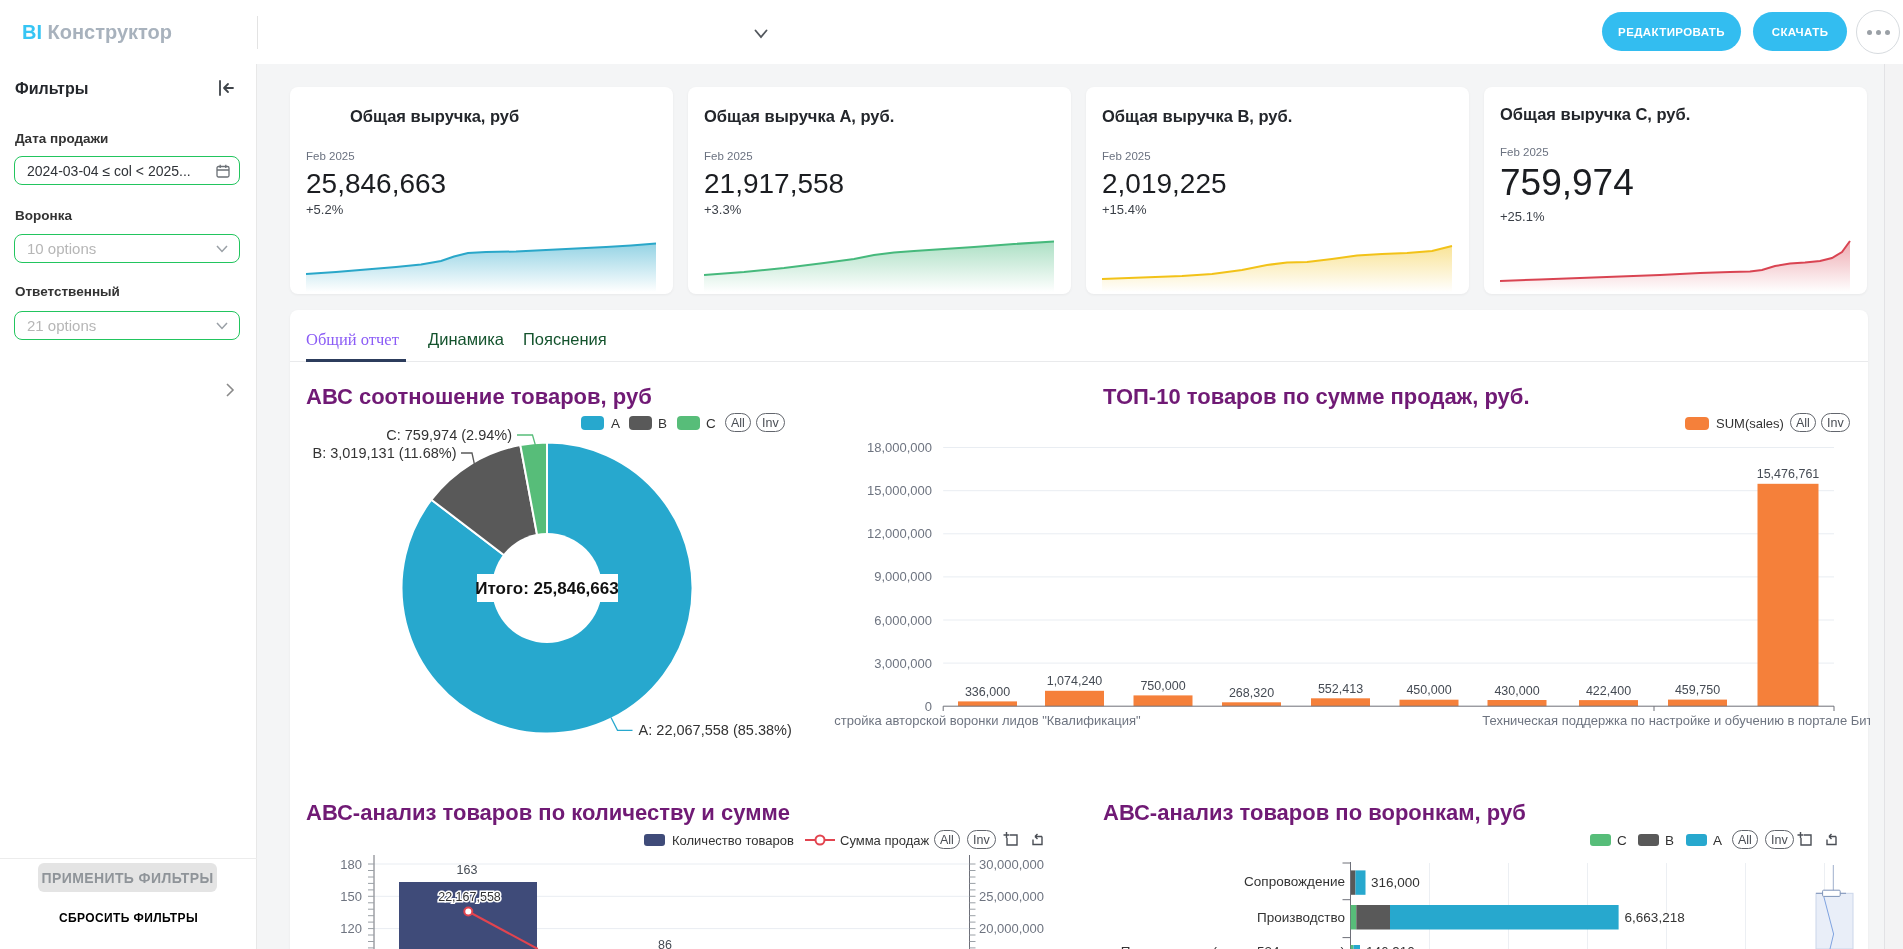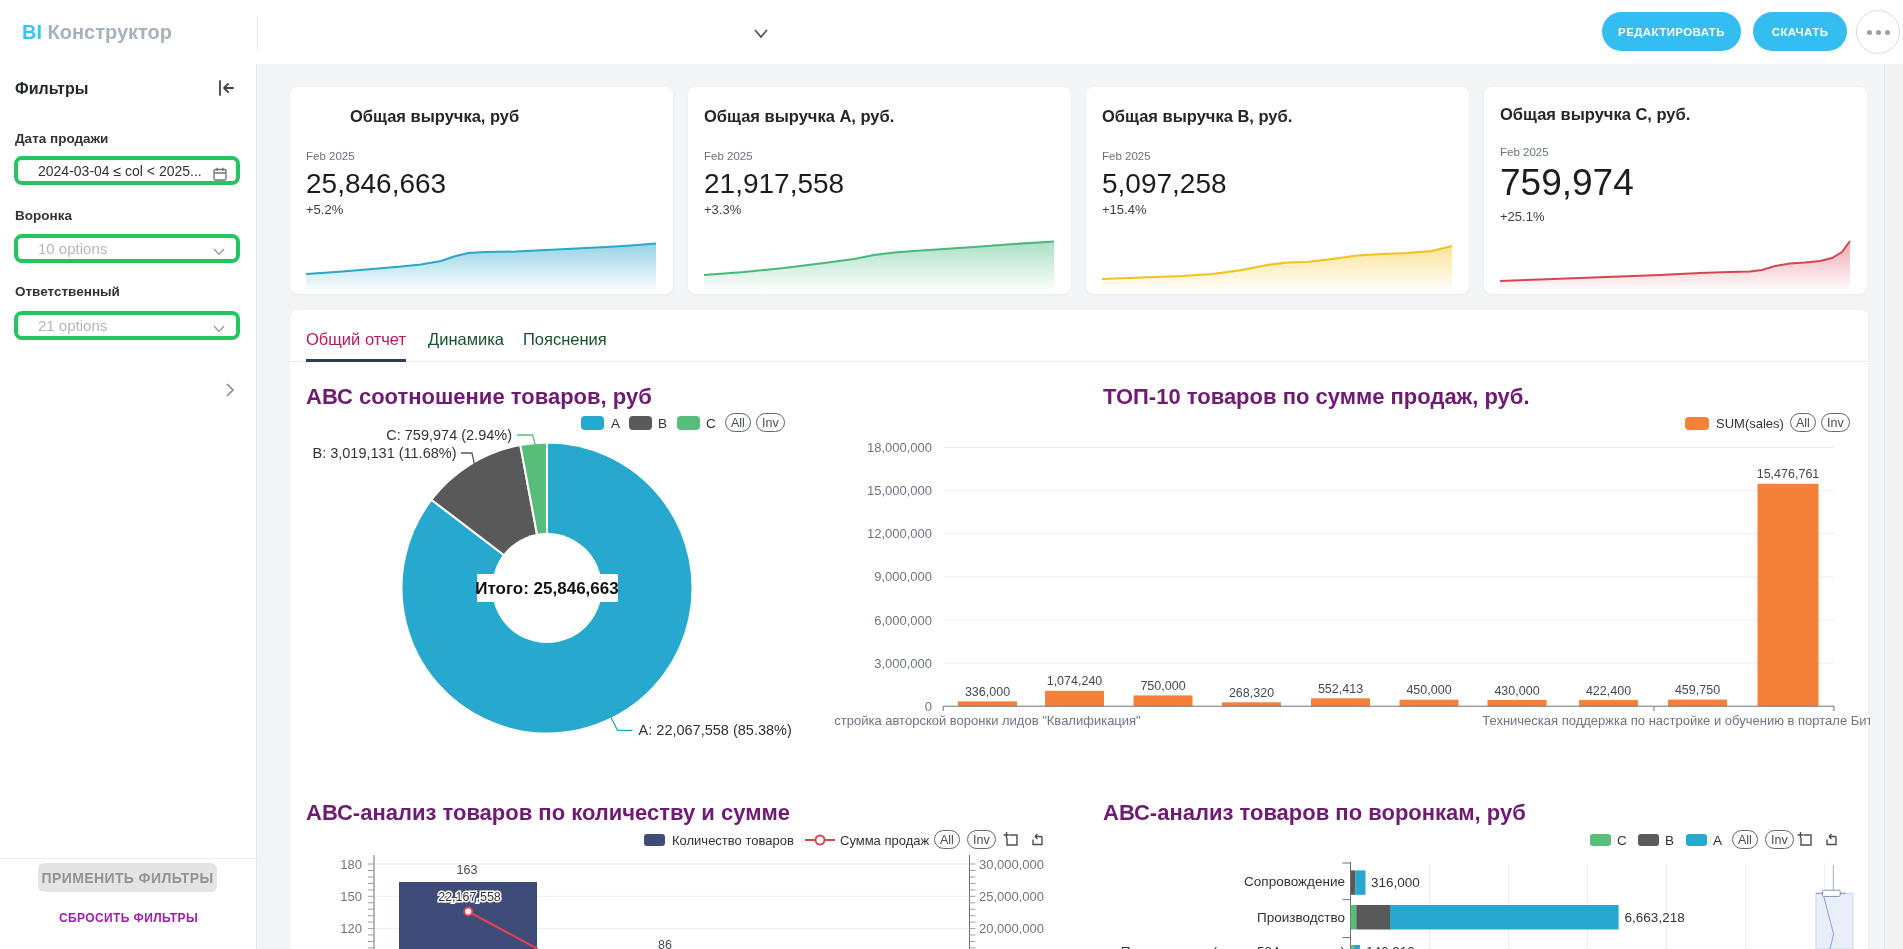--- a/index.html
+++ b/index.html
@@ -12,36 +12,36 @@
 #hdiv{left:257px;top:16px;width:1px;height:33px;background:#e3e3e3;}
 #htitle{left:281px;top:23px;font-size:19px;font-weight:700;color:#1e70c1;}
 .hbtn{top:12px;height:39px;border-radius:20px;background:#33bdf0;color:#fff;font-weight:700;font-size:11.5px;letter-spacing:.4px;display:flex;align-items:center;justify-content:center;}
 #btn-edit{left:1602px;width:139px;}
 #btn-dl{left:1753px;width:94px;}
 #btn-more{left:1856px;top:10px;width:44px;height:44px;border-radius:50%;border:1px solid #d7dbdf;background:#fff;display:flex;align-items:center;justify-content:center;gap:4px;}
 #btn-more i{width:5px;height:5px;border-radius:50%;background:#9aa0a6;display:block;}
 
 #sidebar{left:0;top:64px;width:257px;height:885px;background:#fff;border-right:1px solid #e8e8e8;}
 .flabel{left:15px;font-size:13.5px;font-weight:700;color:#333;}
-.finput{left:14px;width:226px;height:29px;border:4px solid #22c55e;border-radius:8px;background:#fff;display:flex;align-items:center;padding:0 20px;font-size:14px;color:#2f3237;}
+.finput{left:14px;width:226px;height:29px;border:1px solid #22c55e;border-radius:8px;background:#fff;display:flex;align-items:center;padding:0 12px;font-size:14px;color:#2f3237;}
 .fph{color:#b6b6b6;font-size:15px;}
 
 #main{left:257px;top:64px;width:1627px;height:885px;background:#f4f5f6;}
 #scrollstrip{left:1884px;top:64px;width:19px;height:885px;background:#f3f3f4;border-left:1px solid #e2e2e5;}
 .card{background:#fff;border-radius:8px;box-shadow:0 1px 3px rgba(0,0,0,.05);}
 .kpi{top:87px;width:383px;height:207px;}
 .ktitle{left:16px;top:107px;font-size:16.5px;font-weight:700;color:#23262b;}
 .kdate{left:16px;top:150px;font-size:11.5px;color:#6b7280;}
 .knum{left:16px;top:168px;font-size:28px;font-weight:400;color:#1b1d21;}
 .kpct{left:16px;top:202px;font-size:13px;color:#3a3f47;}
 
 #panel{left:290px;top:310px;width:1578px;height:639px;background:#fff;border-radius:8px 8px 0 0;box-shadow:0 1px 3px rgba(0,0,0,.05);}
 #tabs{position:absolute;left:0px;top:0px;width:1578px;height:52px;border-bottom:1px solid #e9eaec;}
 .tab{position:absolute;top:20px;font-size:16.5px;color:#14532d;}
-#tab1{left:16px;color:#be185d;}
+#tab1{left:16px;color:#8b5cf6;font-family:Liberation Serif, serif;}
 #tab1u{position:absolute;left:16px;top:49px;width:100px;height:3px;background:#2c3c5c;}
 #tab2{left:138px;}
 #tab3{left:233px;}
 .ctitle{font-size:22px;font-weight:700;color:#701a75;}
 
 .leg{position:absolute;display:flex;align-items:center;font-size:13.5px;color:#333;}
 .sw{display:inline-block;border-radius:4px;}
 .pill{display:inline-flex;align-items:center;justify-content:center;height:19px;border:1px solid #62666d;border-radius:10px;font-size:12.5px;color:#4a4e55;padding:0 5px;background:#fff;}
 svg{display:block;}
 svg text{font-family:"Liberation Sans",sans-serif;}
@@ -89,37 +89,37 @@
       <span class="fph">21 options</span>
     <svg style="position:absolute;right:11px;top:10px" width="12" height="8" viewBox="0 0 12 8">
         <path d="M1,1 L6,6.5 L11,1" fill="none" stroke="#9aa0a6" stroke-width="1.5"></path>
       </svg>
   </div>
   <svg class="abs" style="left:225px;top:383px" width="10" height="14" viewBox="0 0 10 14">
       <path d="M2,1 L8,7 L2,13" fill="none" stroke="#8a8a8a" stroke-width="1.6"></path>
     </svg>
   <div class="abs" style="left:0;top:858px;width:257px;height:1px;background:#ececec;"></div>
   <div class="abs" style="left:38px;top:863px;width:179px;height:29px;border-radius:6px;background:#e4e4e4;color:#8f9499;font-size:14px;font-weight:700;letter-spacing:.4px;display:flex;align-items:center;justify-content:center;">ПРИМЕНИТЬ ФИЛЬТРЫ</div>
-  <div class="abs" style="left:0px;top:911px;width:257px;text-align:center;font-size:12px;font-weight:700;letter-spacing:.4px;color:#a21caf;">СБРОСИТЬ ФИЛЬТРЫ</div>
+  <div class="abs" style="left:0px;top:911px;width:257px;text-align:center;font-size:12px;font-weight:700;letter-spacing:.4px;color:#000000;">СБРОСИТЬ ФИЛЬТРЫ</div>
 
   <div class="abs card kpi" style="left:290px;"></div>
   <div class="abs card kpi" style="left:688px;"></div>
   <div class="abs card kpi" style="left:1086px;"></div>
   <div class="abs card kpi" style="left:1484px;"></div>
   <div class="abs ktitle" style="left:306px;margin-left:44px;">Общая выручка, руб</div>
   <div class="abs ktitle" style="left:704px;">Общая выручка А, руб.</div>
   <div class="abs ktitle" style="left:1102px;">Общая выручка В, руб.</div>
   <div class="abs ktitle" style="left:1500px;top:105px;">Общая выручка С, руб.</div>
   <div class="abs kdate" style="left:306px;">Feb 2025</div>
   <div class="abs kdate" style="left:704px;">Feb 2025</div>
   <div class="abs kdate" style="left:1102px;">Feb 2025</div>
   <div class="abs kdate" style="left:1500px;top:146px;">Feb 2025</div>
   <div class="abs knum" style="left:306px;">25,846,663</div>
   <div class="abs knum" style="left:704px;">21,917,558</div>
-  <div class="abs knum" style="left:1102px;">5,097,258</div>
+  <div class="abs knum" style="left:1102px;">2,019,225</div>
   <div class="abs knum" style="left:1500px;top:162px;font-size:37px;">759,974</div>
   <div class="abs kpct" style="left:306px;">+5.2%</div>
   <div class="abs kpct" style="left:704px;">+3.3%</div>
   <div class="abs kpct" style="left:1102px;">+15.4%</div>
   <div class="abs kpct" style="left:1500px;top:209px;">+25.1%</div>
 
   <svg class="abs" style="left:306px;top:232px" width="351" height="60" viewBox="0 0 351 60">
     <defs>
         <linearGradient id="g1" x1="0" y1="0" x2="0" y2="1">
           <stop offset="0" stop-color="#2aa7c9" stop-opacity=".5"></stop>

